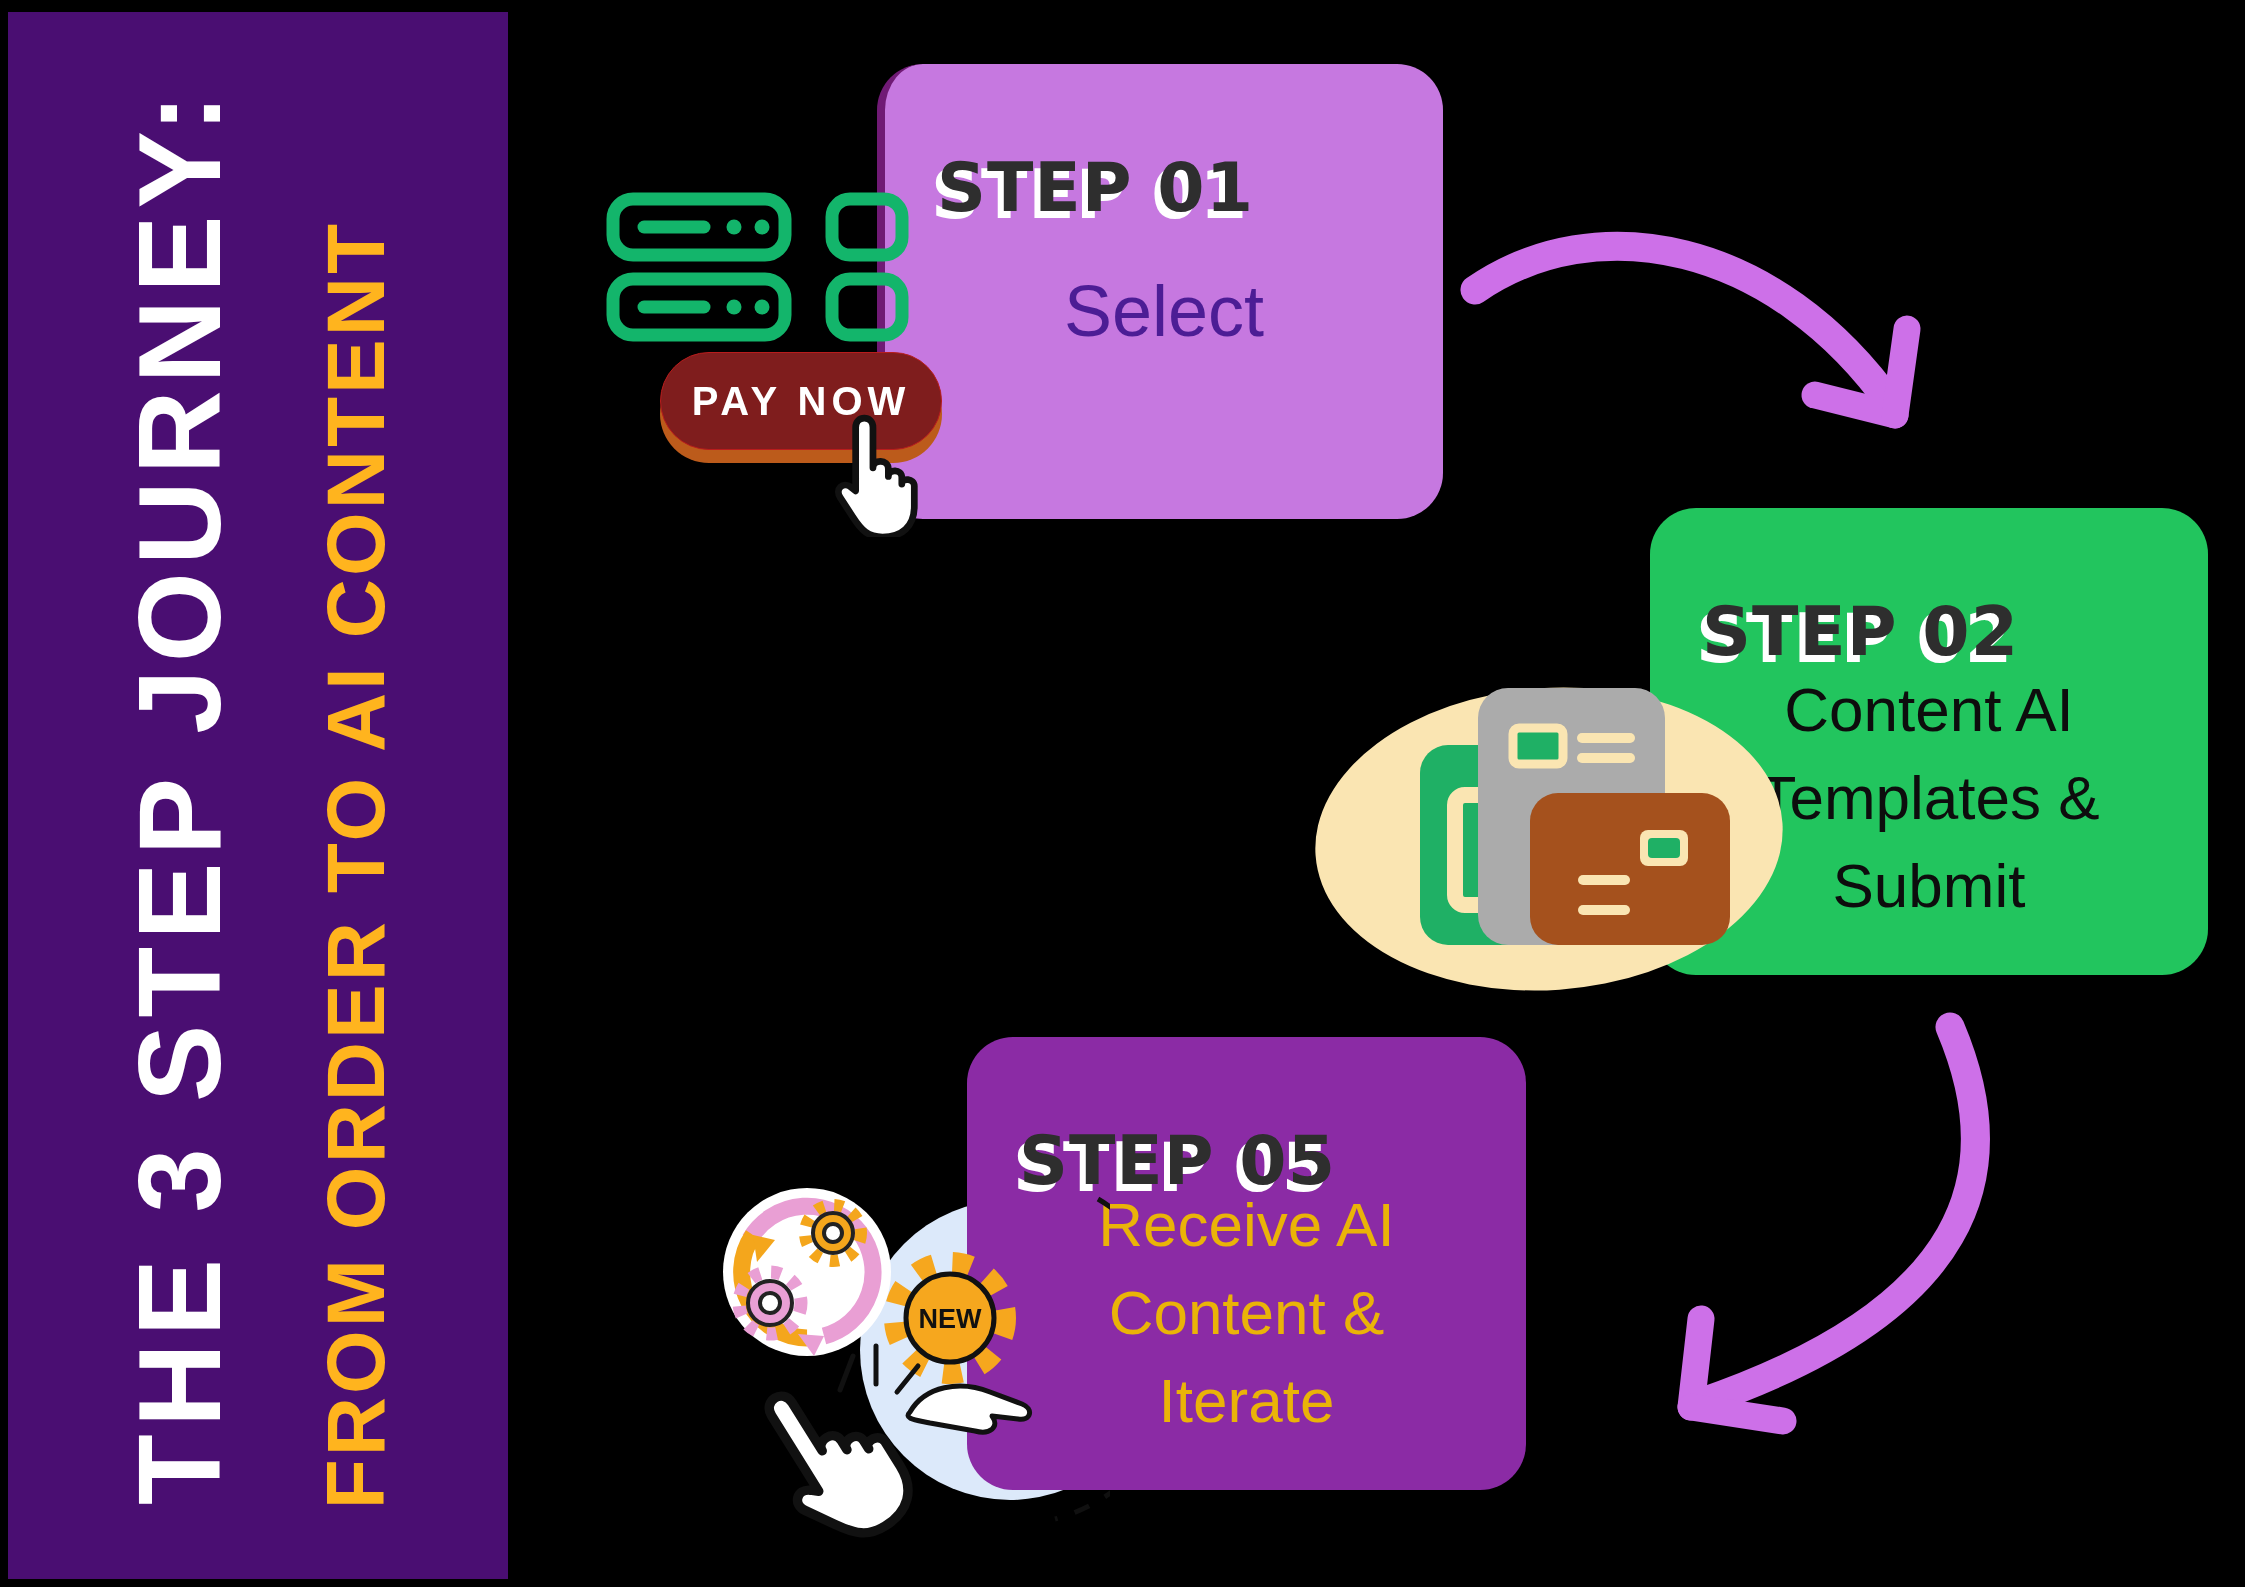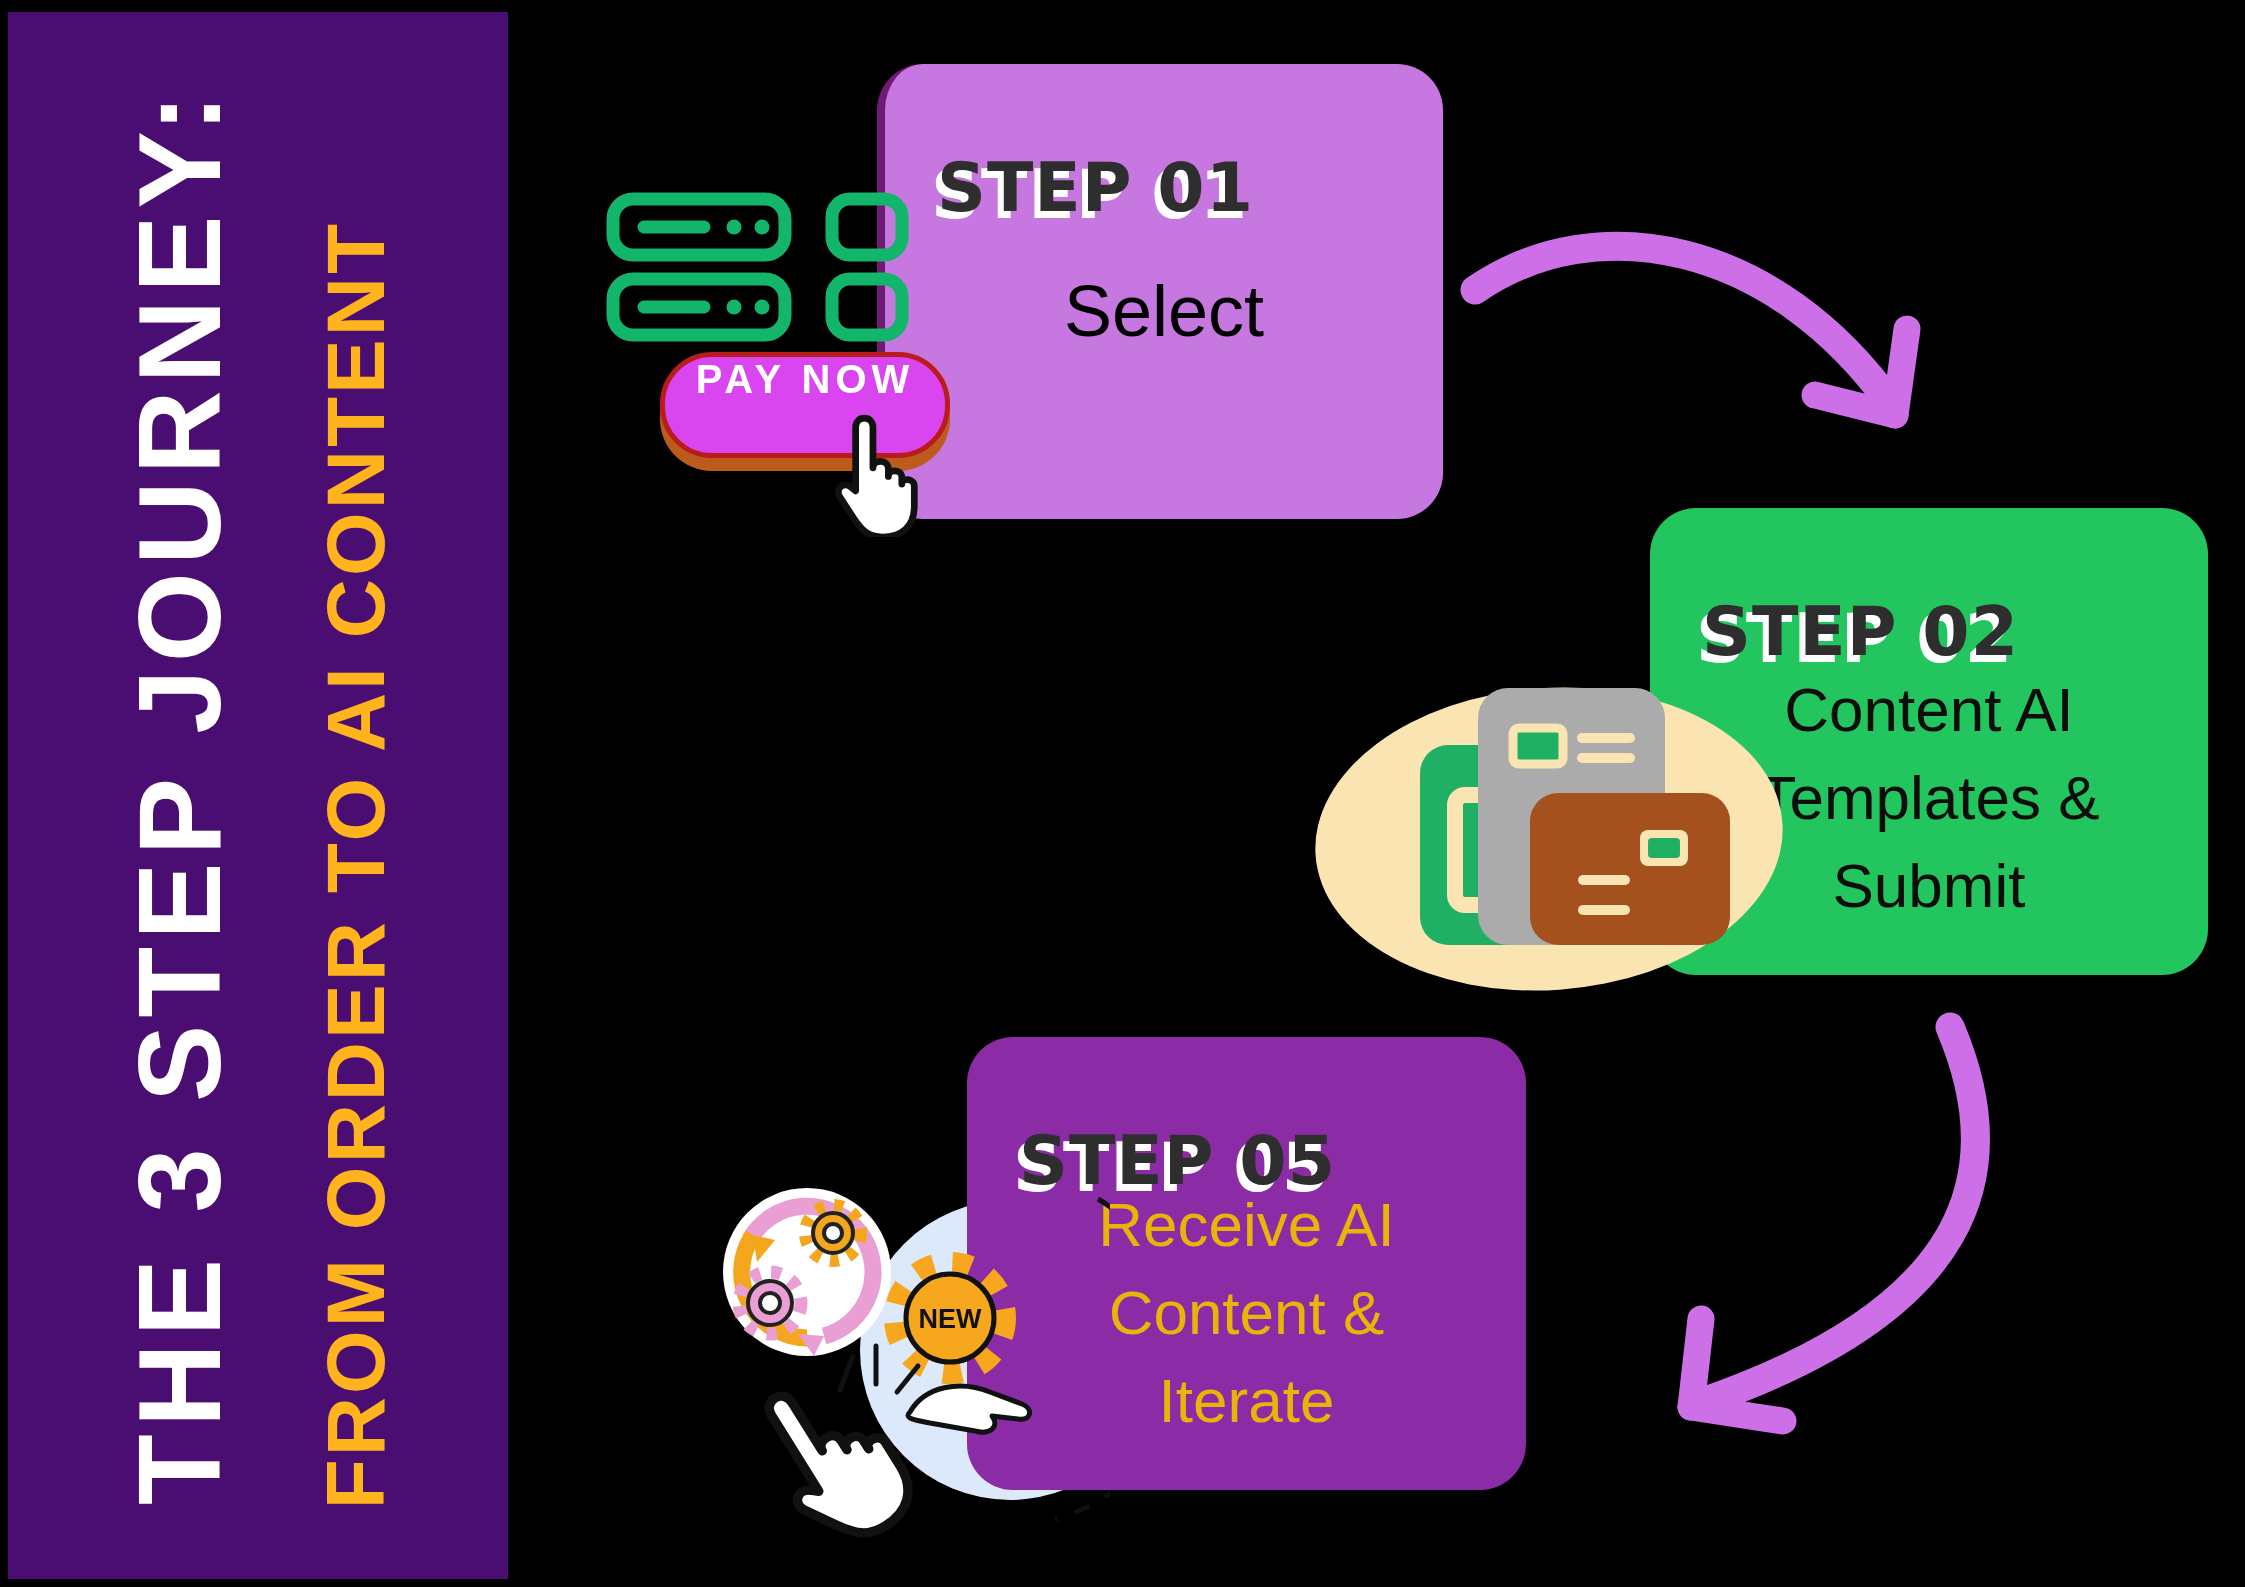--- a/index.html
+++ b/index.html
@@ -17,28 +17,28 @@
   
   .stepbox{position:absolute;border-radius:46px;}
   .stepbox.s1{left:877px;top:64px;width:558px;height:455px;background:#C678E0;
               border-left:8px solid #701a75;}
   .stepbox.s2{left:1650px;top:508px;width:558px;height:467px;background:#22c55e;}
   .stepbox.s3{left:967px;top:1037px;width:559px;height:453px;background:#8B2BA5;}
   .step-title{position:absolute;left:52px;top:28px;font-family:"DejaVu Sans",sans-serif;
               font-weight:800;font-size:68px;letter-spacing:1px;color:#2E2E2E;
               text-shadow:-6px 7px 0 #FFFFFF;}
   .step-body{position:absolute;left:0;width:100%;text-align:center;font-weight:400;}
-  .s1 .step-body{top:200px;font-size:72px;line-height:1.32;color:#000000;}
+  .s1 .step-body{top:200px;font-size:72px;line-height:1.32;color:#4c1d95;}
   .s2 .step-body{top:158px;font-size:62px;line-height:1.42;color:#0D0D0D;}
   .s3 .step-body{top:144px;font-size:62px;line-height:1.42;color:#eab308;}
 
   
   .paybtn{position:absolute;left:660px;top:352px;width:280px;height:96px;border-radius:52px;
-          background:#d946ef;border:5px solid #b91c1c;box-shadow:0 13px 0 #BC5B1B;
-          display:flex;justify-content:center;cursor:pointer;}
+          background:#7f1d1d;border:1px solid #b91c1c;box-shadow:0 13px 0 #BC5B1B;
+          display:flex;align-items:center;justify-content:center;cursor:pointer;}
   .paybtn span{color:#FFFFFF;font-weight:800;font-size:40px;letter-spacing:5px;}
 
   .abs{position:absolute;}.z3{z-index:3}.z4{z-index:4}
 
   
   .cream-ellipse{position:absolute;left:1315px;top:688px;width:468px;height:302px;
                  background:#FAE5B2;border-radius:50%;transform:rotate(-4deg);z-index:3;}
   
   .blue-circle{position:absolute;left:860px;top:1200px;width:300px;height:300px;
                border-radius:50%;background:#DCE9FA;z-index:1;}

